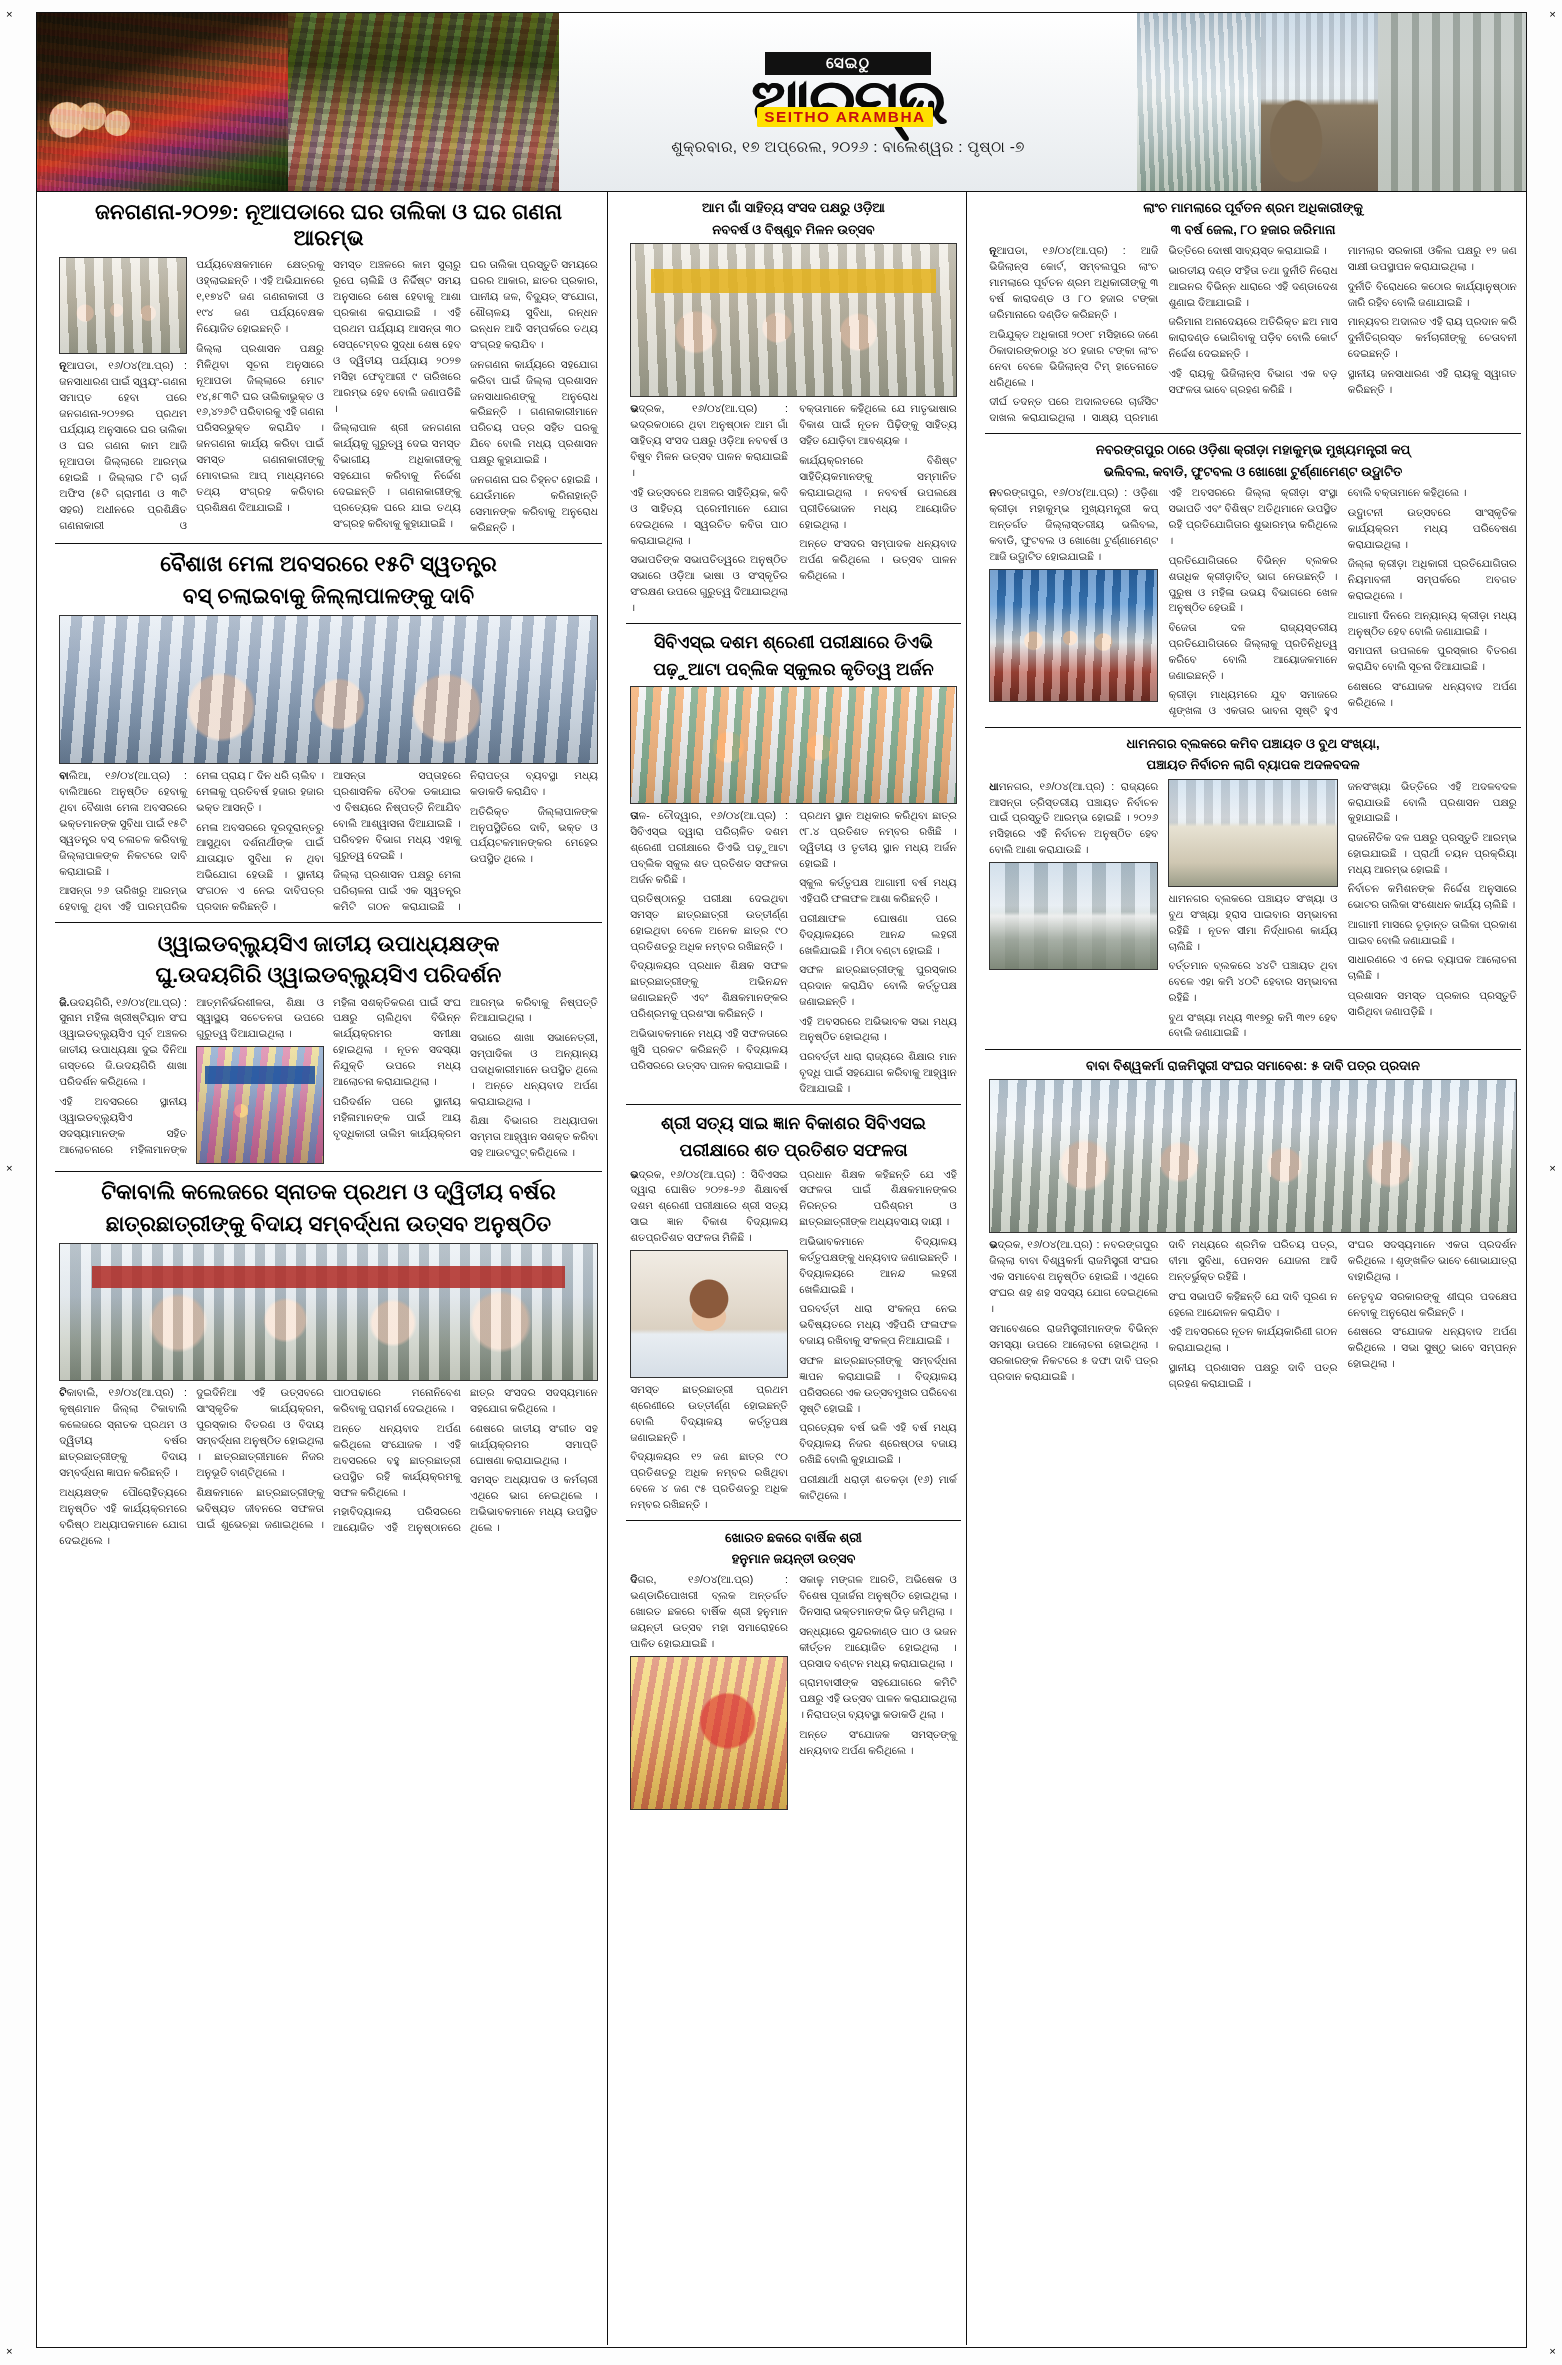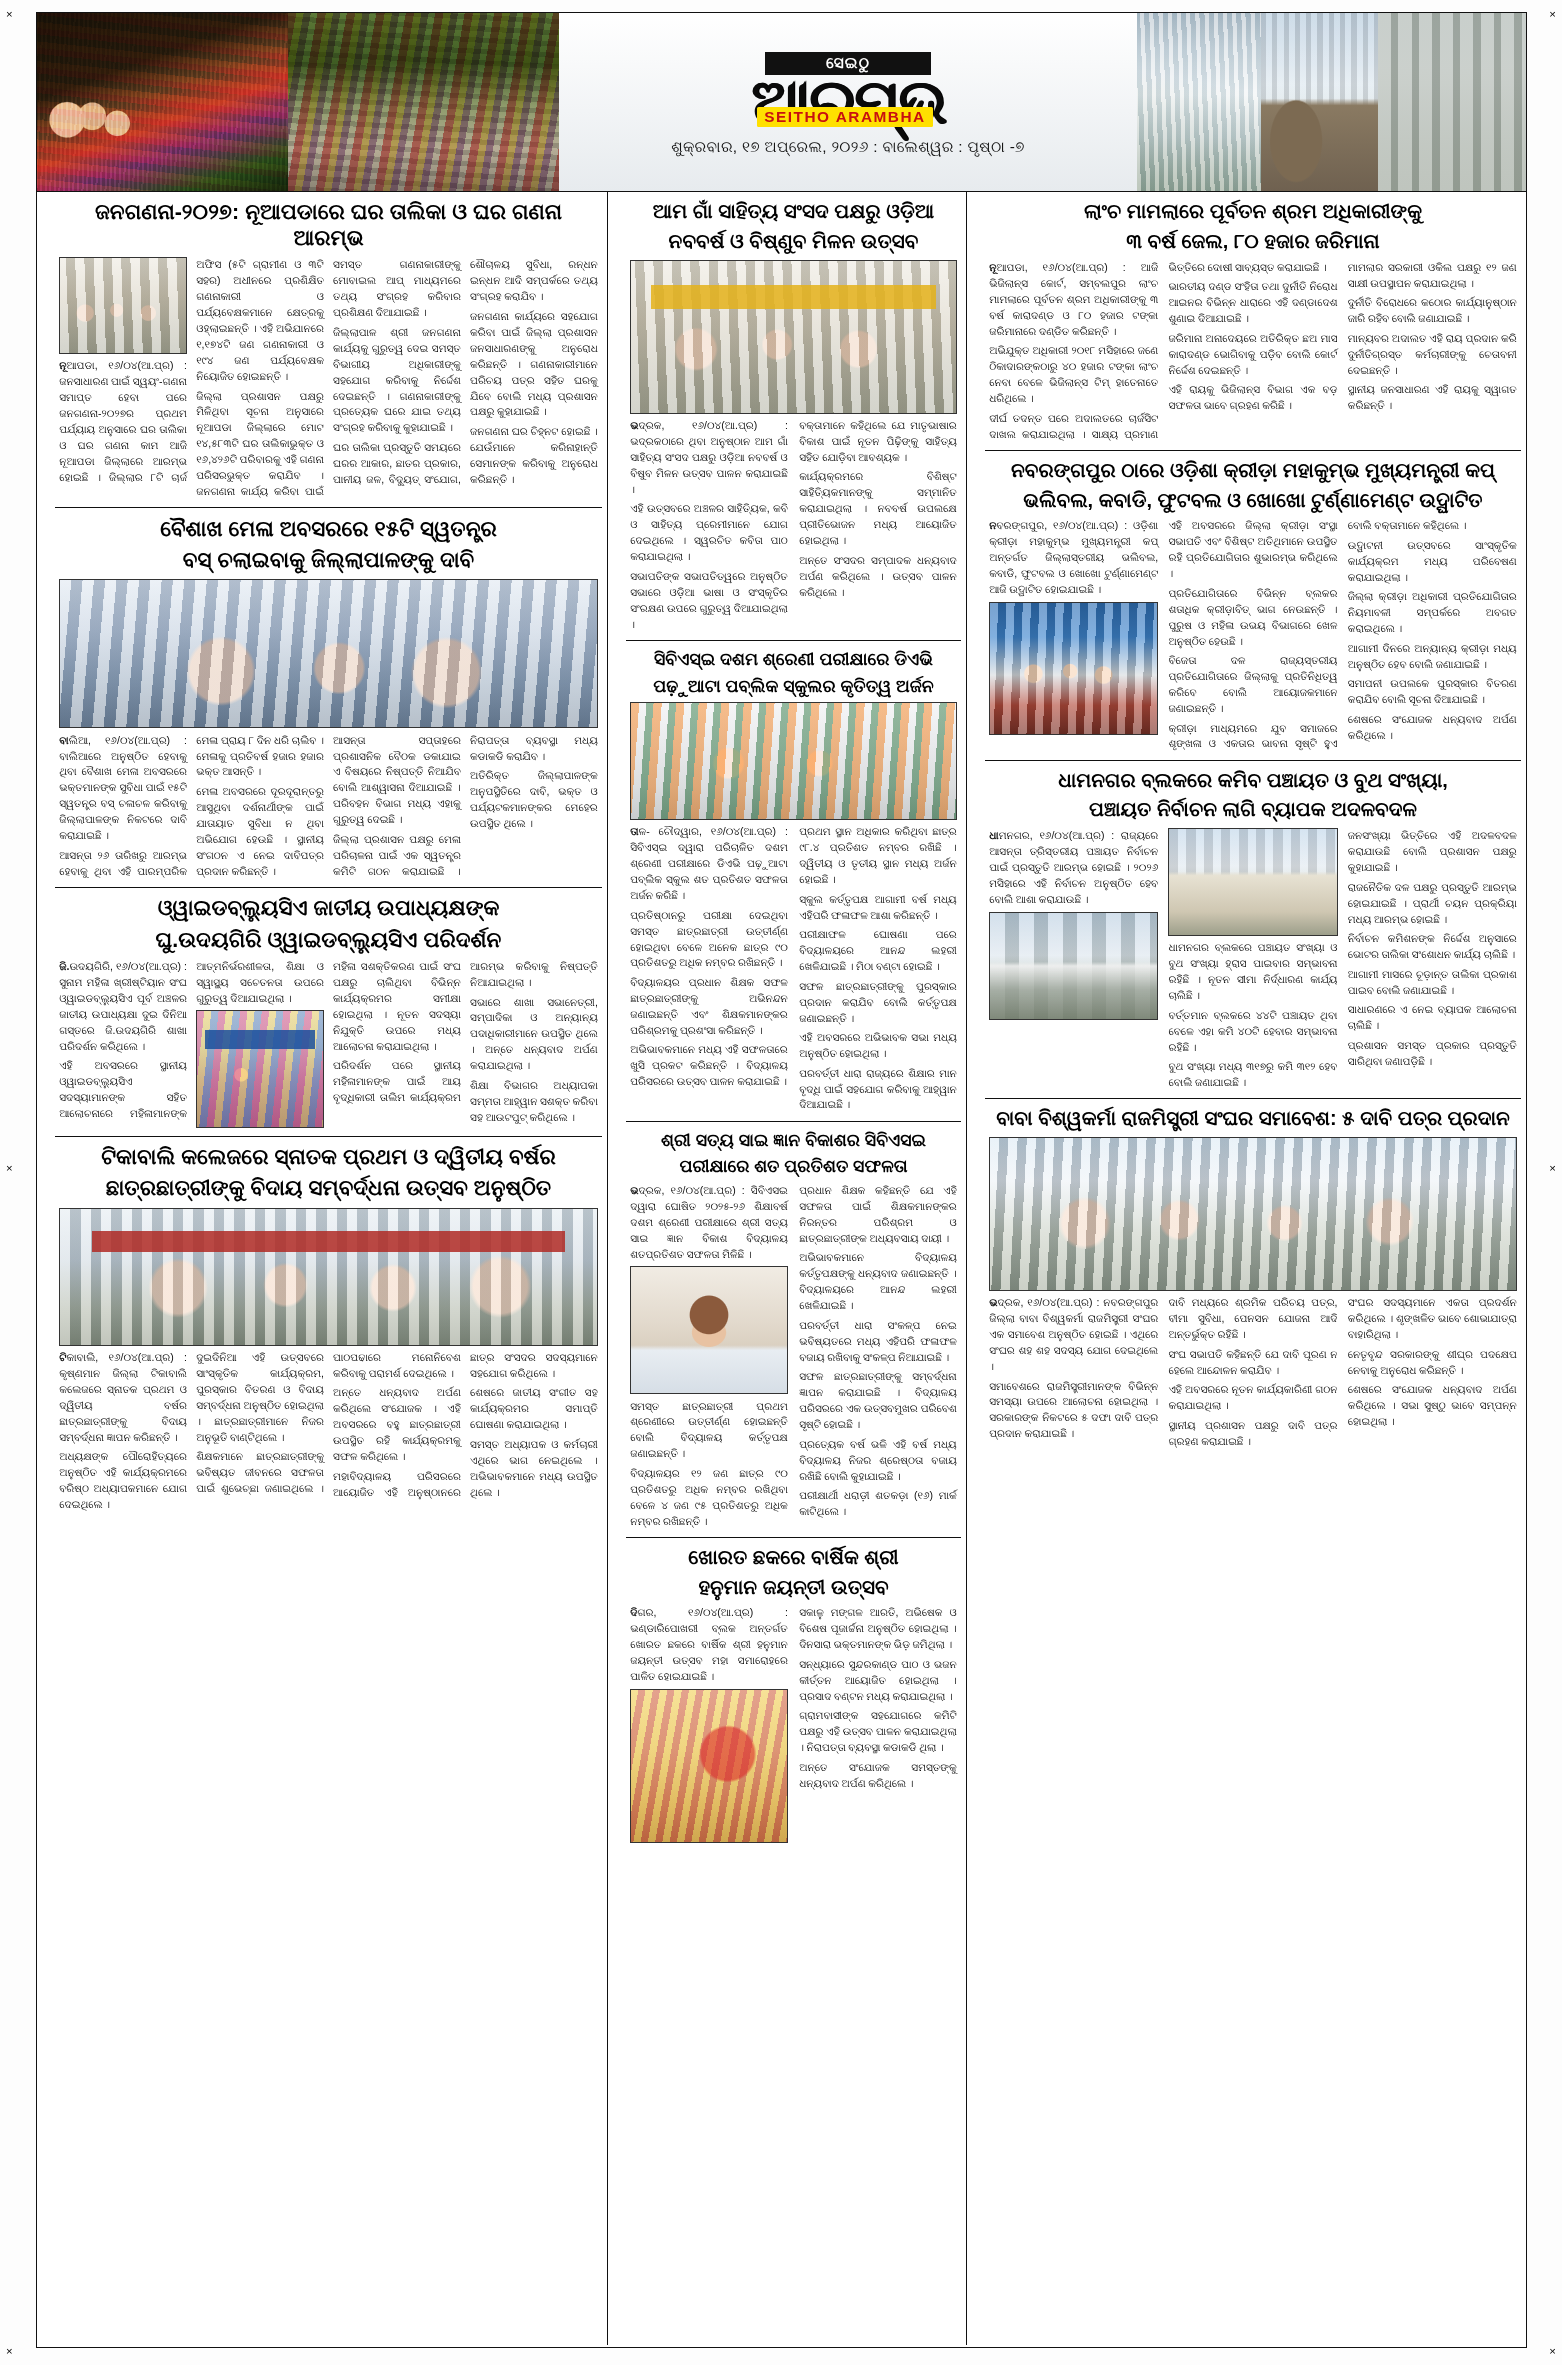--- a/index.html
+++ b/index.html
@@ -157,21 +157,21 @@
   .story + .story { border-top: 1px solid #111; }
 
   .hl {
     text-align: center;
     font-weight: bold;
     color: #000;
     line-height: 1.18;
     margin: 3.1px 1px 6.1px 1px;
   }
   .hl-xl { font-size: 21.5px; }
-  .hl-lg { font-size: 20px; }
+  .hl-lg { font-size: 13px; }
   .hl-md { font-size: 17.4px; }
 
   .cols2 { column-count: 2; column-gap: 11.3px; column-rule: 0; }
   .cols3 { column-count: 3; column-gap: 10.2px; }
   .cols4 { column-count: 4; column-gap: 9.2px; }
 
   .para {
     font-size: 10.5px;
     line-height: 1.52;
     text-align: justify;
@@ -361,20 +361,21 @@
         <div class="story">
           <div class="hl hl-xl">ଜନଗଣନା-୨୦୨୭: ନୂଆପଡାରେ ଘର ତାଲିକା ଓ ଘର ଗଣନା ଆରମ୍ଭ</div>
           <div class="cols4">
             <div class="figure">
               <div class="frame" style="height:97px;">
                 <div class="pfill p-meeting"></div>
               </div>
             </div>
             <p class="para lead">ନୂଆପଡା, ୧୬/୦୪(ଆ.ପ୍ର) : ଜନସାଧାରଣ ପାଇଁ ସ୍ୱୟଂ-ଗଣନା ସମାପ୍ତ ହେବା ପରେ ଜନଗଣନା-୨୦୨୭ର ପ୍ରଥମ ପର୍ଯ୍ୟାୟ ଅନୁସାରେ ଘର ତାଲିକା ଓ ଘର ଗଣନା କାମ ଆଜି ନୂଆପଡା ଜିଲ୍ଲାରେ ଆରମ୍ଭ ହୋଇଛି । ଜିଲ୍ଲାର ୮ଟି ଚାର୍ଜ ଅଫିସ (୫ଟି ଗ୍ରାମୀଣ ଓ ୩ଟି ସହର) ଅଧୀନରେ ପ୍ରଶିକ୍ଷିତ ଗଣନାକାରୀ ଓ ପର୍ଯ୍ୟବେକ୍ଷକମାନେ କ୍ଷେତ୍ରକୁ ଓହ୍ଲାଇଛନ୍ତି । ଏହି ଅଭିଯାନରେ ୧,୧୭୪ଟି ଜଣ ଗଣନାକାରୀ ଓ ୧୯୪ ଜଣ ପର୍ଯ୍ୟବେକ୍ଷକ ନିୟୋଜିତ ହୋଇଛନ୍ତି ।</p>
             <p class="para">ଜିଲ୍ଲା ପ୍ରଶାସନ ପକ୍ଷରୁ ମିଳିଥିବା ସୂଚନା ଅନୁସାରେ ନୂଆପଡା ଜିଲ୍ଲାରେ ମୋଟ ୧୪,୫୮୩ଟି ଘର ତାଲିକାଭୁକ୍ତ ଓ ୧୬,୪୨୬ଟି ପରିବାରକୁ ଏହି ଗଣନା ପରିସରଭୁକ୍ତ କରାଯିବ । ଜନଗଣନା କାର୍ଯ୍ୟ କରିବା ପାଇଁ ସମସ୍ତ ଗଣନାକାରୀଙ୍କୁ ମୋବାଇଲ ଆପ୍ ମାଧ୍ୟମରେ ତଥ୍ୟ ସଂଗ୍ରହ କରିବାର ପ୍ରଶିକ୍ଷଣ ଦିଆଯାଇଛି ।</p>
+            <p class="para">ସମସ୍ତ ଅଞ୍ଚଳରେ କାମ ସୁଚାରୁ ରୂପେ ଚାଲିଛି ଓ ନିର୍ଦ୍ଦିଷ୍ଟ ସମୟ ଅନୁସାରେ ଶେଷ ହେବାକୁ ଆଶା ପ୍ରକାଶ କରାଯାଇଛି । ଏହି ପ୍ରଥମ ପର୍ଯ୍ୟାୟ ଆସନ୍ତା ୩୦ ସେପ୍ଟେମ୍ବର ସୁଦ୍ଧା ଶେଷ ହେବ ଓ ଦ୍ୱିତୀୟ ପର୍ଯ୍ୟାୟ ୨୦୨୭ ମସିହା ଫେବୃଆରୀ ୯ ତାରିଖରେ ଆରମ୍ଭ ହେବ ବୋଲି ଜଣାପଡିଛି ।</p>
             <p class="para">ଜିଲ୍ଲାପାଳ ଶ୍ରୀ ଜନଗଣନା କାର୍ଯ୍ୟକୁ ଗୁରୁତ୍ୱ ଦେଇ ସମସ୍ତ ବିଭାଗୀୟ ଅଧିକାରୀଙ୍କୁ ସହଯୋଗ କରିବାକୁ ନିର୍ଦ୍ଦେଶ ଦେଇଛନ୍ତି । ଗଣନାକାରୀଙ୍କୁ ପ୍ରତ୍ୟେକ ଘରେ ଯାଇ ତଥ୍ୟ ସଂଗ୍ରହ କରିବାକୁ କୁହାଯାଇଛି ।</p>
             <p class="para">ଘର ତାଲିକା ପ୍ରସ୍ତୁତି ସମୟରେ ଘରର ଆକାର, ଛାତର ପ୍ରକାର, ପାନୀୟ ଜଳ, ବିଦ୍ୟୁତ୍ ସଂଯୋଗ, ଶୌଚାଳୟ ସୁବିଧା, ରନ୍ଧନ ଇନ୍ଧନ ଆଦି ସମ୍ପର୍କରେ ତଥ୍ୟ ସଂଗ୍ରହ କରାଯିବ ।</p>
             <p class="para">ଜନଗଣନା କାର୍ଯ୍ୟରେ ସହଯୋଗ କରିବା ପାଇଁ ଜିଲ୍ଲା ପ୍ରଶାସନ ଜନସାଧାରଣଙ୍କୁ ଅନୁରୋଧ କରିଛନ୍ତି । ଗଣନାକାରୀମାନେ ପରିଚୟ ପତ୍ର ସହିତ ଘରକୁ ଯିବେ ବୋଲି ମଧ୍ୟ ପ୍ରଶାସନ ପକ୍ଷରୁ କୁହାଯାଇଛି ।</p>
             <p class="para">ଜନଗଣନା ଘର ଚିହ୍ନଟ ହୋଇଛି । ଯେଉଁମାନେ କରିନାହାନ୍ତି ସେମାନଙ୍କ କରିବାକୁ ଅନୁରୋଧ କରିଛନ୍ତି ।</p>
           </div>
         </div>
 
         <div class="story">
           <div class="hl hl-xl">ବୈଶାଖ ମେଳା ଅବସରରେ ୧୫ଟି ସ୍ୱତନ୍ତ୍ର</div>
           <div class="hl hl-xl">ବସ୍ ଚଲାଇବାକୁ ଜିଲ୍ଲାପାଳଙ୍କୁ ଦାବି</div>

